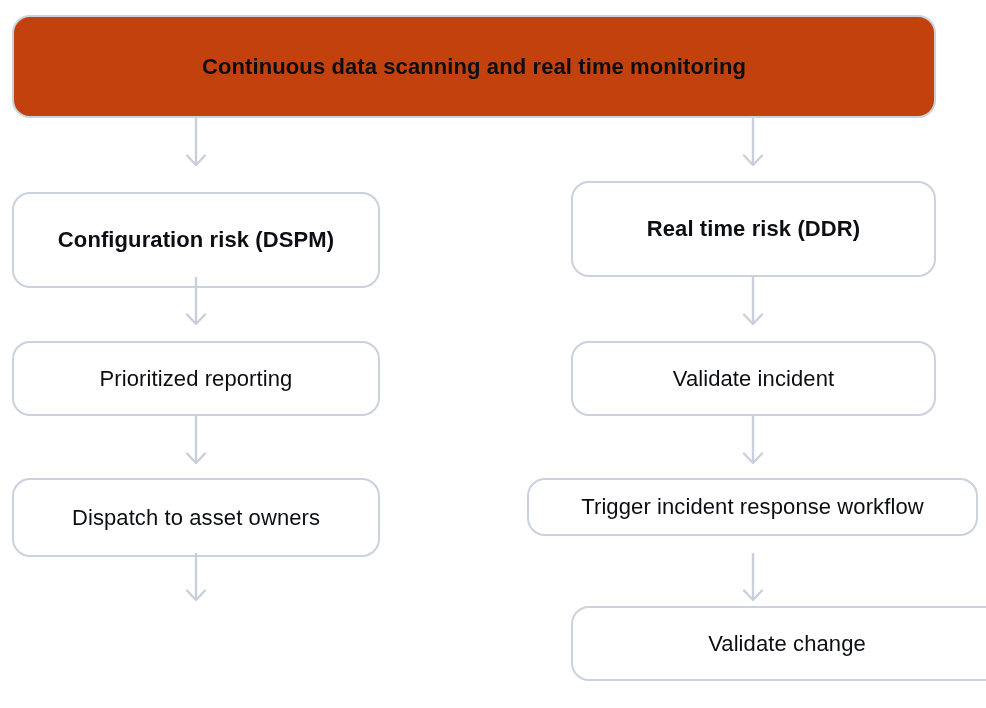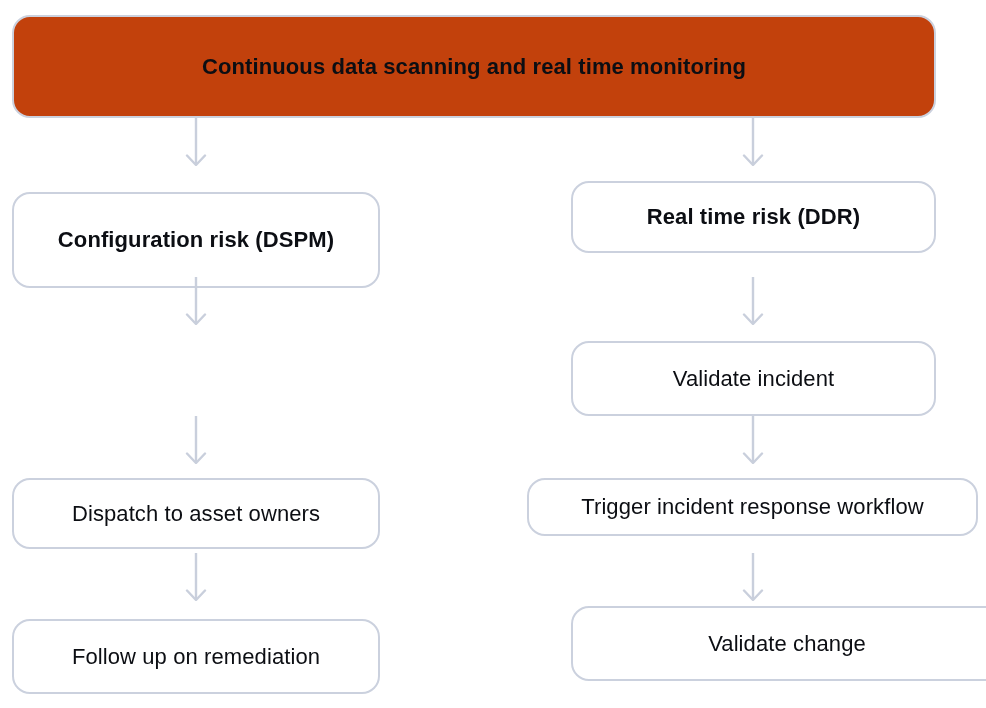--- a/index.html
+++ b/index.html
@@ -41,23 +41,23 @@
     stroke: #c9cfdc;
     stroke-width: 2.4;
     fill: none;
     stroke-linecap: round;
     stroke-linejoin: round;
   }
   
   .n-root  { left: 12px;  top: 15px;  width: 924px; height: 103px; }
   .n-l-h   { left: 12px;  top: 181px; width: 368px; height: 96px; margin-top: 11px; }
   .n-l-1   { left: 12px;  top: 341px; width: 368px; height: 75px; }
-  .n-l-2   { left: 12px;  top: 478px; width: 368px; height: 71px; }
+  .n-l-2   { left: 12px;  top: 478px; width: 368px; height: 79px; }
   .n-l-3   { left: 12px;  top: 619px; width: 368px; height: 75px; }
-  .n-r-h   { left: 571px; top: 181px; width: 365px; height: 72px; }
+  .n-r-h   { left: 571px; top: 181px; width: 365px; height: 96px; }
   .n-r-1   { left: 571px; top: 341px; width: 365px; height: 75px; text-align: right; }
   .n-r-2   { left: 527px; top: 478px; width: 451px; height: 58px; }
   .n-r-3   { left: 571px; top: 606px; width: 432px; height: 75px; }
   .a-l1 { left: 184px; top: 118px; }
   .a-l2 { left: 184px; top: 277px; }
   .a-l3 { left: 184px; top: 416px; }
   .a-l4 { left: 184px; top: 553px; }
   .a-r1 { left: 741px; top: 118px; }
   .a-r2 { left: 741px; top: 277px; }
   .a-r3 { left: 741px; top: 416px; }
@@ -81,34 +81,34 @@
       <polyline points="3,37.5 12,47 21,37.5"></polyline>
   </svg>
 
   <div class="box header n-l-h">
     <span>Configuration risk (DSPM)</span>
   </div>
   <svg class="arrow a-l2" viewBox="0 0 24 48">
     <line x1="12" y1="0" x2="12" y2="46"></line>
       <polyline points="3,37.5 12,47 21,37.5"></polyline>
   </svg>
+  <div class="box n-l-1">
+    <span>Prioritized reporting</span>
+  </div>
   <svg class="arrow a-l3" viewBox="0 0 24 48">
     <line x1="12" y1="0" x2="12" y2="46"></line>
       <polyline points="3,37.5 12,47 21,37.5"></polyline>
   </svg>
   <div class="box n-l-2">
     <span>Dispatch to asset owners</span>
   </div>
   <svg class="arrow a-l4" viewBox="0 0 24 48">
     <line x1="12" y1="0" x2="12" y2="46"></line>
       <polyline points="3,37.5 12,47 21,37.5"></polyline>
   </svg>
-  <div class="box n-l-3">
-    <span>Follow up on remediation</span>
-  </div>
 
   <div class="box header n-r-h">
     <span>Real time risk (DDR)</span>
   </div>
   <svg class="arrow a-r2" viewBox="0 0 24 48">
     <line x1="12" y1="0" x2="12" y2="46"></line>
       <polyline points="3,37.5 12,47 21,37.5"></polyline>
   </svg>
   <div class="box n-r-1">
     <span>Validate incident</span>

